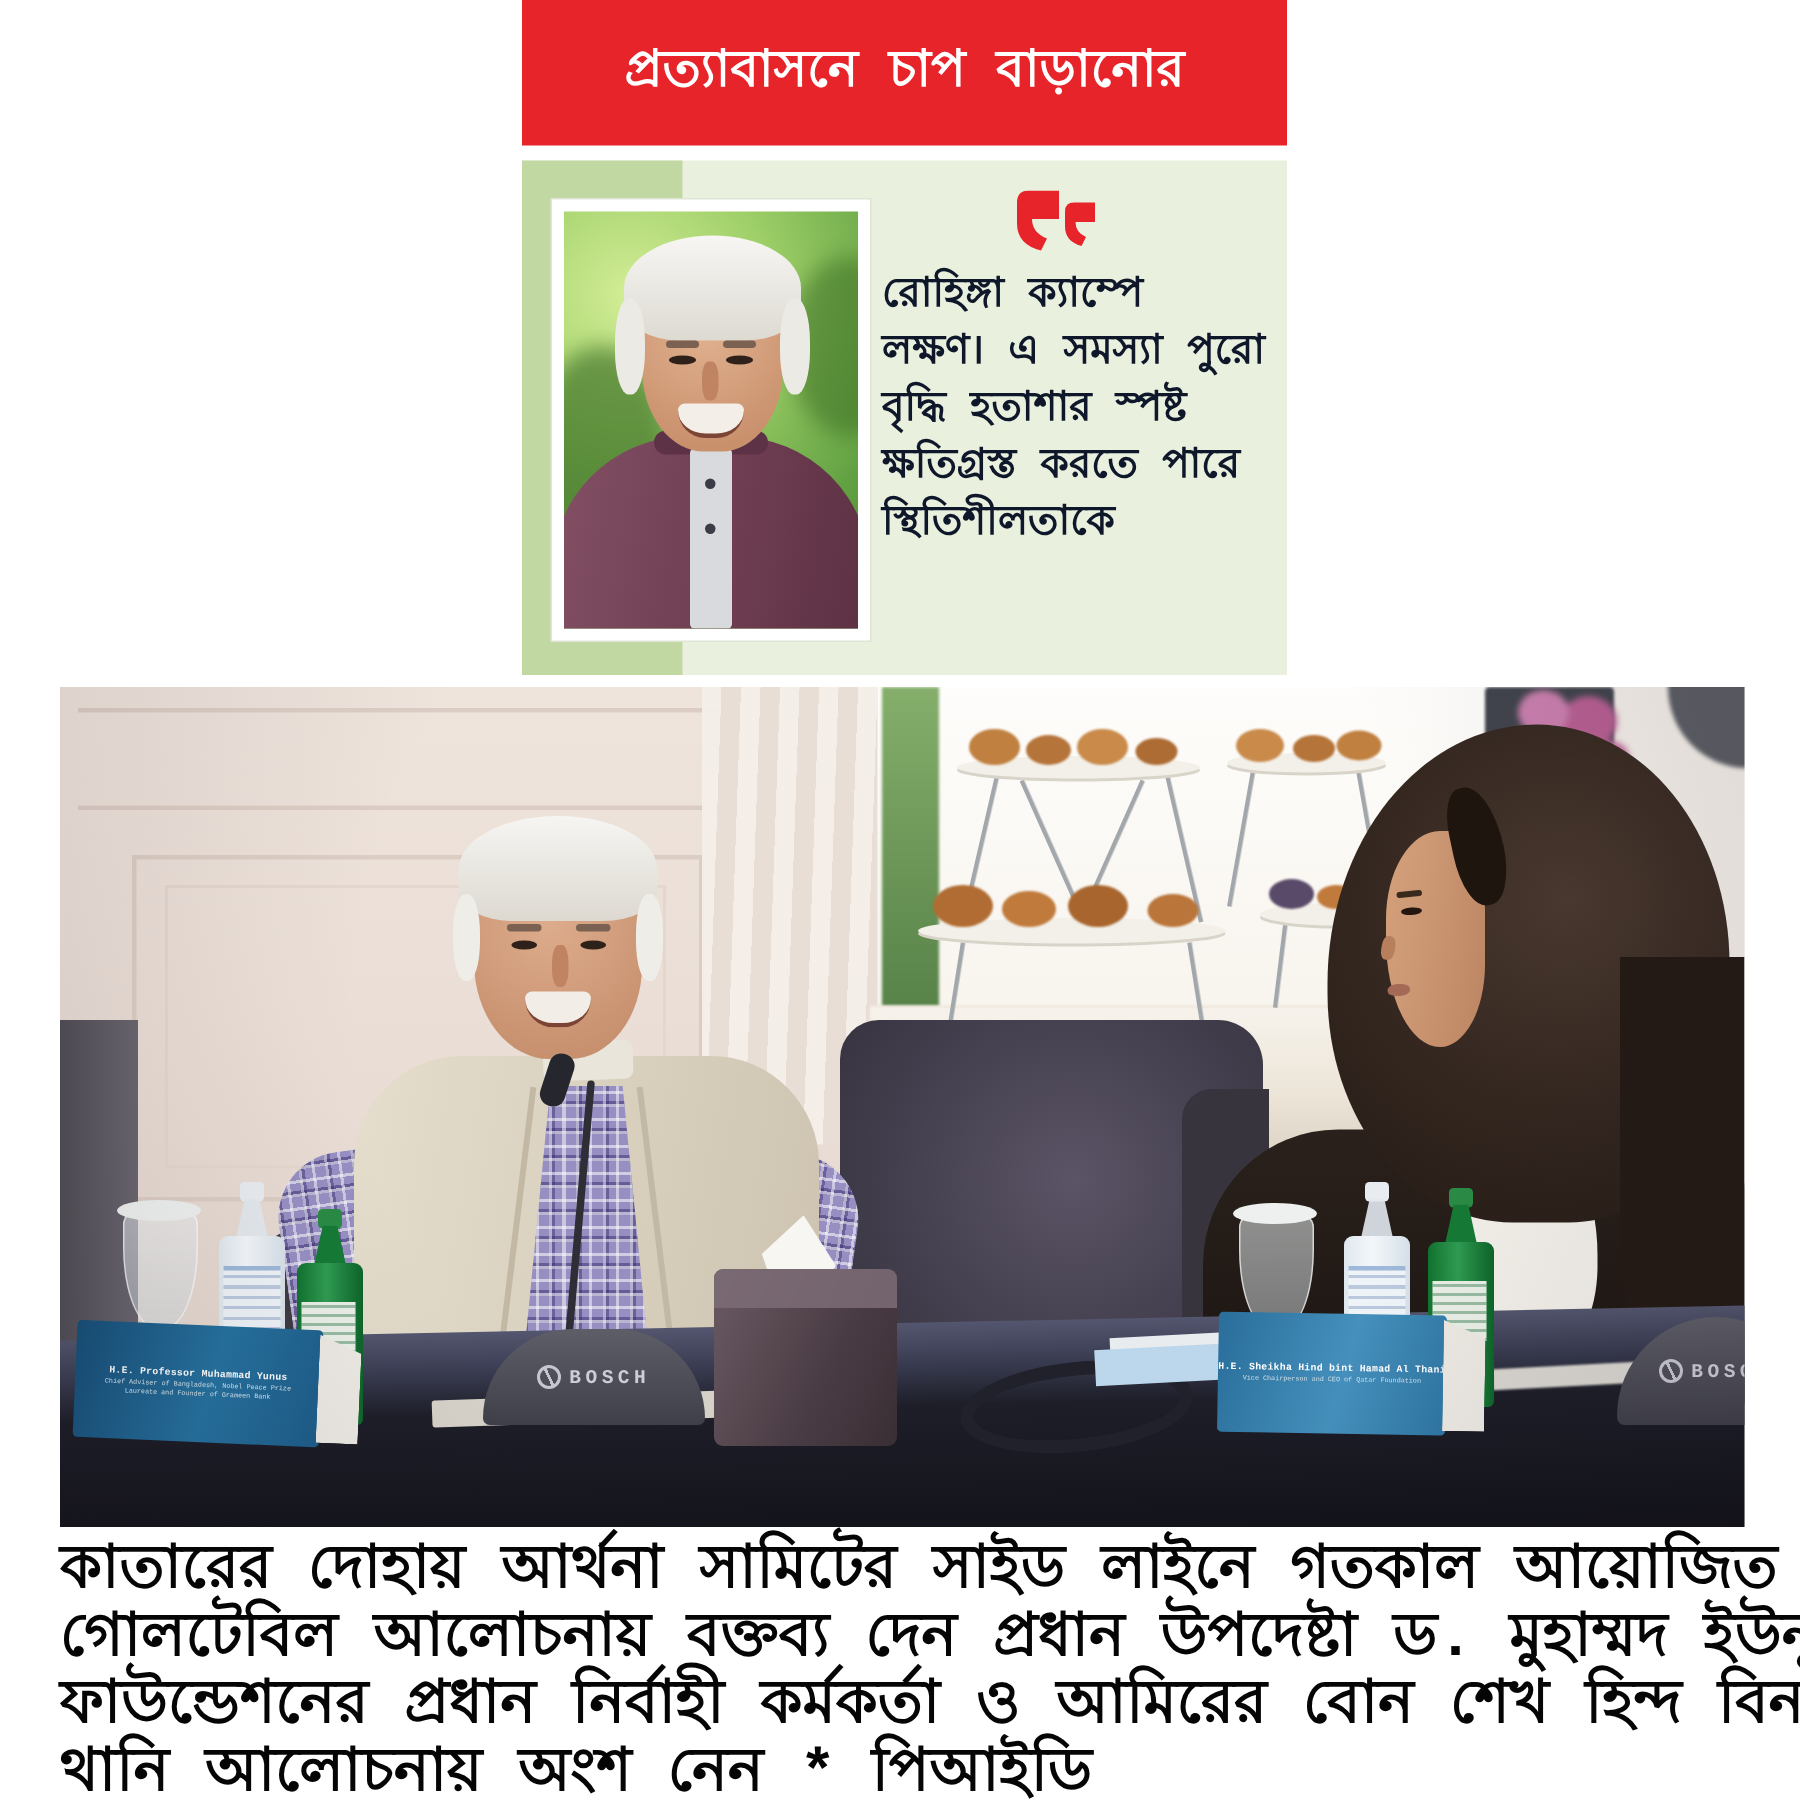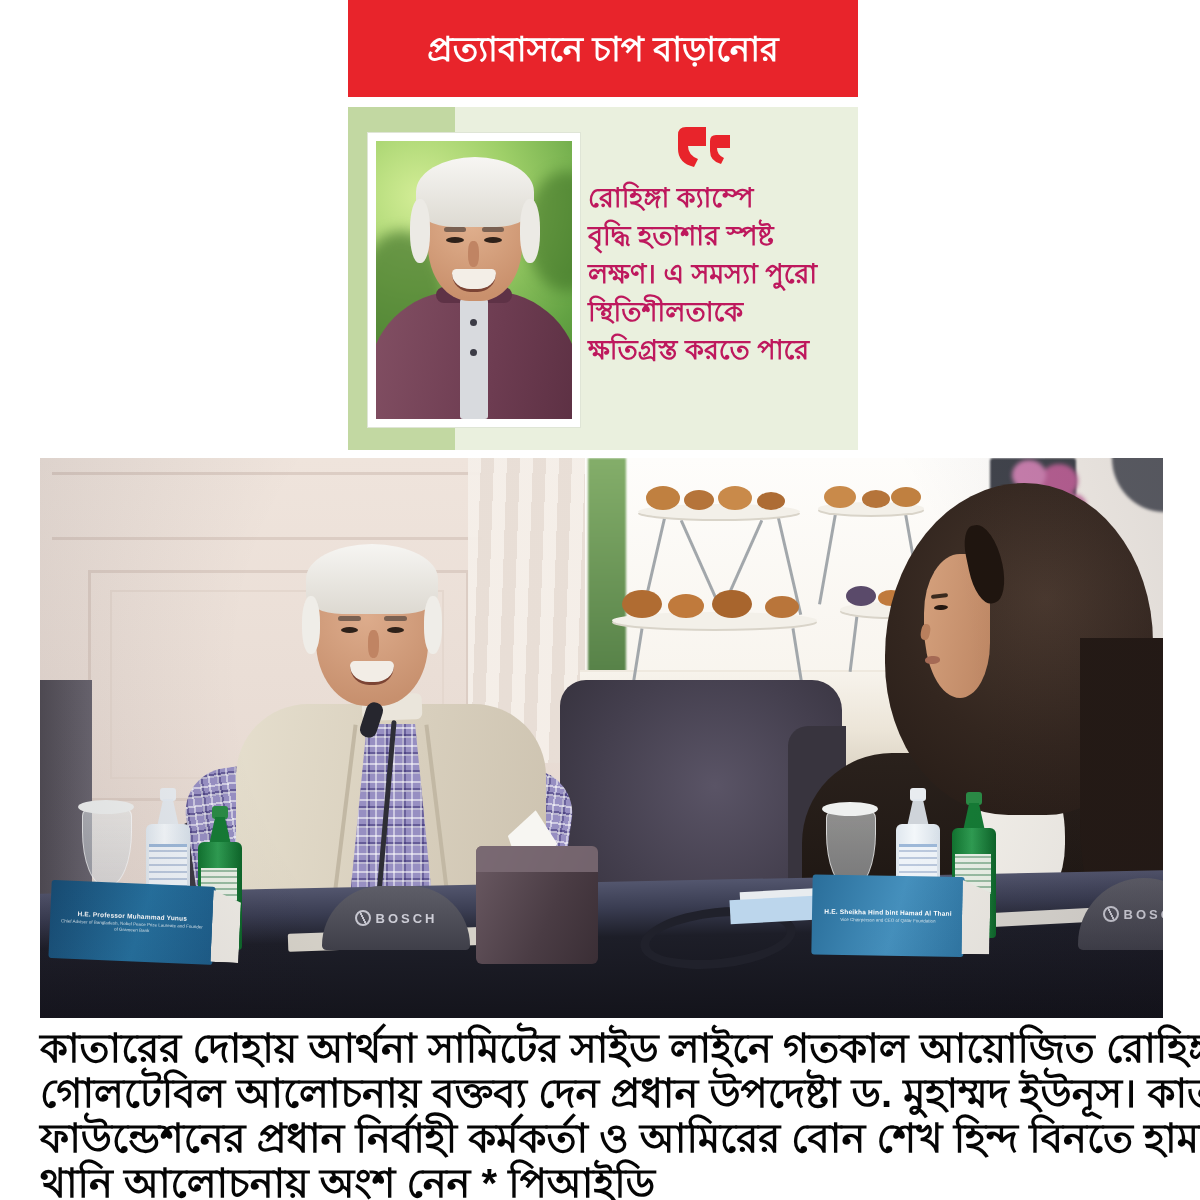--- a/index.html
+++ b/index.html
@@ -1,17 +1,17 @@
 <!DOCTYPE html>
 <html><head>
 <meta charset="utf-8">
 <style>
   html,body{margin:0;padding:0;background:#fff;}
   #page{position:relative;width:1200px;height:1200px;background:#ffffff;overflow:hidden;
-        font-family:Liberation Sans, sans-serif;}
+        font-family:Liberation Mono, monospace;}
   .abs{position:absolute;}
 
   
   #headline{left:348px;top:0;width:510px;height:97px;background:#e8242b;
             display:flex;flex-direction:column;justify-content:center;align-items:center;}
   .headline-line{color:#fff;font-size:34px;font-weight:bold;line-height:44px;white-space:nowrap;}
 
   
   #quotebox{left:348px;top:107px;width:510px;height:343px;background:#eaf0de;}
   #quotestrip{left:0;top:0;width:107px;height:343px;background:#c2d8a2;}
@@ -39,21 +39,21 @@
            border-radius:5px 5px 20px 20px;border-bottom:3px solid #7c4434;}
   #p-body{left:-8px;top:150px;width:212px;height:130px;border-radius:90px 90px 0 0;
           background:linear-gradient(100deg,#835064 0%,#6d3c51 60%,#5c3043 100%);}
   #p-collar{left:60px;top:146px;width:76px;height:16px;border-radius:8px;background:#5e3246;}
   #p-placket{left:84px;top:158px;width:28px;height:120px;background:#d8dade;border-radius:3px;}
   .p-btn{width:7px;height:7px;border-radius:50%;background:#3c3c46;}
   #p-btn1{left:94px;top:178px;} #p-btn2{left:94px;top:208px;}
 
   #quoteicon{left:330px;top:20px;width:52px;height:42px;}
   #quotetext{left:240px;top:72px;width:266px;}
-  .quote-line{font-size:27px;line-height:38px;color:#be185d;font-weight:600;white-space:nowrap;}
+  .quote-line{font-size:27px;line-height:38px;color:#0f172a;font-weight:600;white-space:nowrap;}
 
   
   #photo{left:40px;top:458px;width:1123px;height:560px;overflow:hidden;background:#e8ddd5;}
   
   #wall-left{left:0;top:0;width:560px;height:432px;background:linear-gradient(180deg,#efe4dc,#e5d8d0);}
   #molding-band{left:12px;top:14px;width:430px;height:62px;border-top:3px solid #dccdc4;border-bottom:3px solid #dccdc4;}
   #panel-outer{left:48px;top:112px;width:375px;height:225px;border:3px solid #dccdc4;}
   #panel-inner{left:70px;top:132px;width:330px;height:185px;border:2px solid #e4d7ce;}
   #curtain{left:428px;top:0;width:152px;height:305px;opacity:.95;
     background:repeating-linear-gradient(92deg,#f5efe9 0 13px,#e8ded6 13px 26px);}
@@ -249,24 +249,24 @@
 
     <div id="quoteicon" class="abs">
       <svg width="52" height="42" viewBox="0 0 52 42">
         <path d="M28 0 H8 Q0 0 0 8 V22 Q0 36 16 40 L20 32 Q10 28 10 19 H28 Z" fill="#e8242b"></path>
         <path d="M52 8 H38 Q32 8 32 14 V24 Q32 34 43 37 L46 31 Q39 28 39 21 H52 Z" fill="#e8242b"></path>
       </svg>
     </div>
 
     <div id="quotetext" class="abs">
       <div class="quote-line">রোহিঙ্গা ক্যাম্পে</div>
+      <div class="quote-line">লক্ষণ। এ সমস্যা পুরো</div>
       <div class="quote-line">বৃদ্ধি হতাশার স্পষ্ট</div>
-      <div class="quote-line">লক্ষণ। এ সমস্যা পুরো</div>
+      <div class="quote-line">ক্ষতিগ্রস্ত করতে পারে</div>
       <div class="quote-line">স্থিতিশীলতাকে</div>
-      <div class="quote-line">ক্ষতিগ্রস্ত করতে পারে</div>
     </div>
   </div>
 
   <div id="photo" class="abs">
     <div id="wall-left" class="abs"></div>
     <div id="molding-band" class="abs"></div>
     <div id="panel-outer" class="abs"></div>
     <div id="panel-inner" class="abs"></div>
     <div id="curtain" class="abs"></div>
     <div id="buffet-backdrop" class="abs"></div>

